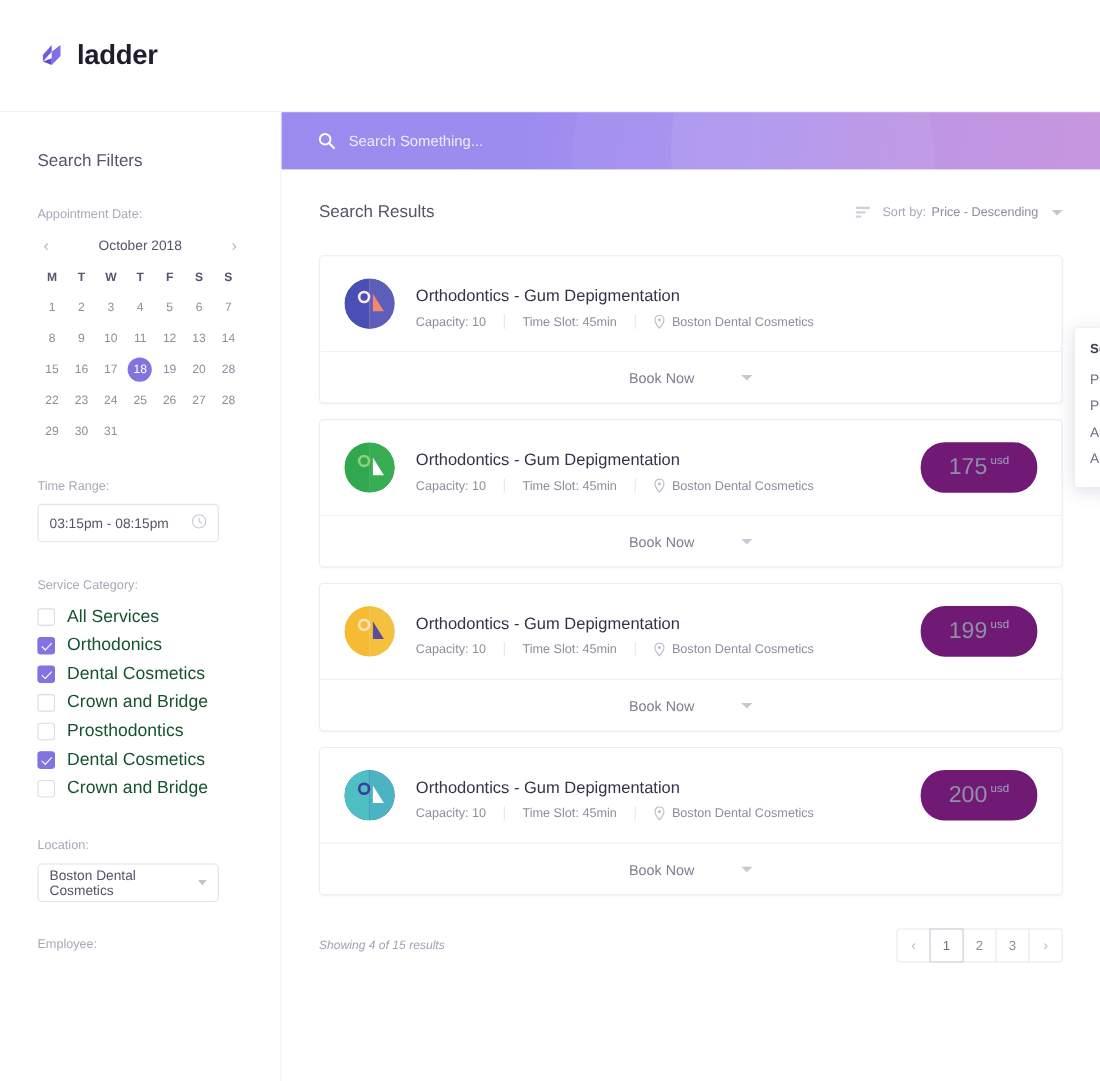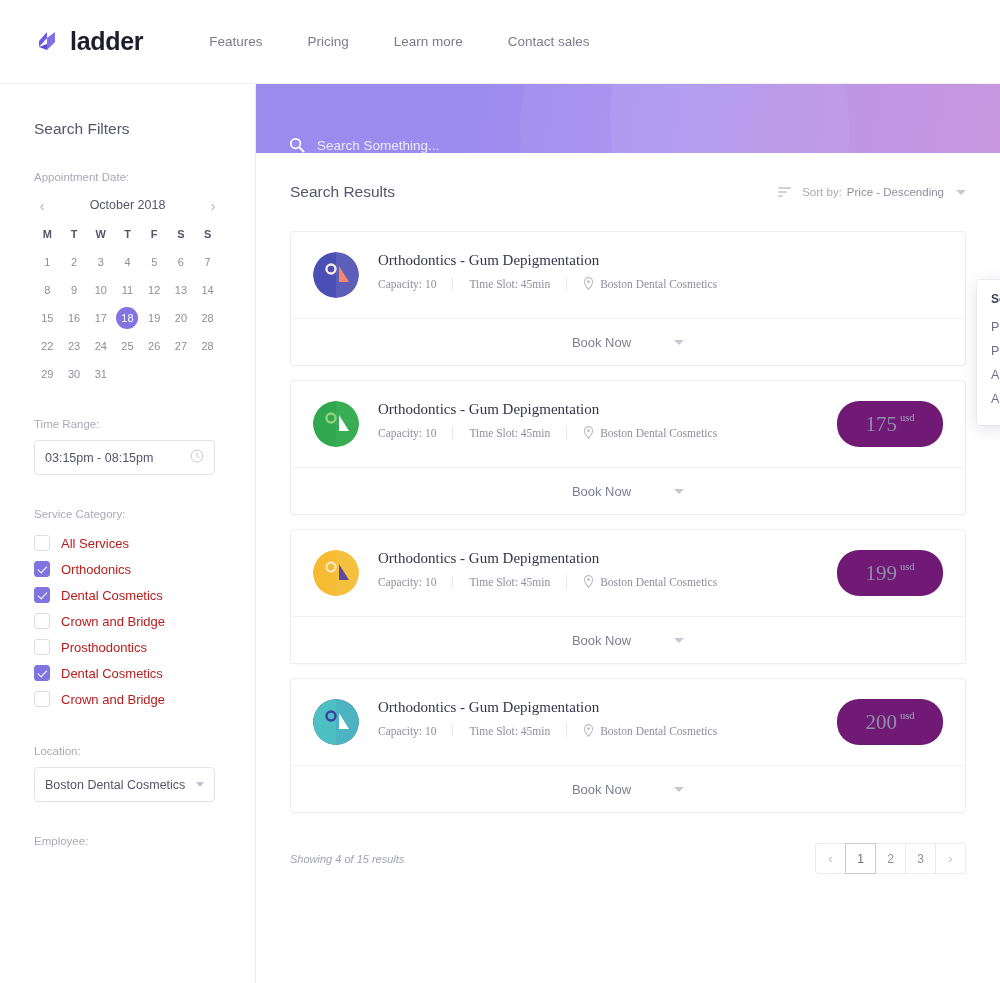--- a/index.html
+++ b/index.html
@@ -6,21 +6,21 @@
   html, body {
     width: 1000px; height: 983px;
     background: #ffffff;
     font-family: "Liberation Sans", sans-serif;
     color: #4a4a5a;
     overflow: hidden;
   }
 
   
   .navbar {
-    height: 84px; width: 1000px;
+    height: 102px; width: 1000px;
     display: flex; align-items: center;
     background: #ffffff;
     border-bottom: 1px solid #f0f0f4;
   }
   .brand { display: flex; align-items: center; margin-left: 35px; }
   .brand-mark { width: 26px; height: 26px; position: relative; margin-right: 9px; }
   .brand-name {
     font-size: 25px; font-weight: bold; color: #1d1d2c; letter-spacing: -0.3px;
   }
   .nav-links { display: flex; align-items: center; margin-left: 66px; }
@@ -60,21 +60,21 @@
     height: 22px; line-height: 22px; cursor: pointer;
   }
   .cal-day.sel {
     background: #8274e0; color: #ffffff;
     border-radius: 50%; width: 22px; margin: 0 auto;
   }
   .cal-day.blank { cursor: default; }
 
   
   .field {
-    height: 35px; width: 181px;
+    height: 35px; width: 165px;
     border: 1px solid #e2e2ea; border-radius: 4px;
     display: flex; align-items: center; padding: 0 10px;
     background: #ffffff; cursor: pointer;
   }
   .field-text { font-size: 12.5px; color: #55556a; flex: 1; }
   .field-ico { color: #c2c2cf; font-size: 13px; }
   .caret {
     width: 0; height: 0; border-left: 4.5px solid transparent;
     border-right: 4.5px solid transparent; border-top: 5px solid #c2c2cf;
   }
@@ -86,35 +86,35 @@
     border: 1px solid #dcdce6; background: #fff;
     margin-right: 11px; flex: 0 0 16px;
     display: flex; align-items: center; justify-content: center;
   }
   .cbox.on { background: #8274e0; border-color: #8274e0; }
   .cbox.on::after {
     content: ""; width: 4px; height: 8px; margin-top: -2px;
     border: solid #fff; border-width: 0 1.8px 1.8px 0;
     transform: rotate(43deg);
   }
-  .cblabel { font-size: 13px; color: #b91c1c; }
+  .cblabel { font-size: 16px; color: #14532d; }
 
   .emp-avatar {
     width: 21px; height: 21px; border-radius: 50%; margin-right: 9px;
     background: radial-gradient(circle at 48% 34%, #f0c9b0 0 36%, #6a4a3c 37% 66%, #c9a08a 67% 100%);
     flex: 0 0 21px; overflow: hidden;
   }
 
   
   .main { width: 744px; height: 899px; background: #ffffff; position: relative; }
 
   .searchbar {
-    height: 69px; width: 744px; position: relative; overflow: hidden;
+    height: 52px; width: 744px; position: relative; overflow: hidden;
     background: linear-gradient(100deg, #9b8bef 0%, #9d8cf0 30%, #a890ef 55%, #bb8ee2 80%, #c490dd 100%);
-    display: flex; align-items: flex-end;
+    display: flex; align-items: center;
   }
   .searchbar::before {
     content: ""; position: absolute; width: 430px; height: 430px; border-radius: 50%;
     right: -40px; top: -180px;
     background: rgba(255,255,255,0.07);
   }
   .searchbar::after {
     content: ""; position: absolute; width: 330px; height: 330px; border-radius: 50%;
     right: 150px; top: -120px;
     background: rgba(255,255,255,0.05);
@@ -162,21 +162,21 @@
   .sortmenu-item {
     font-size: 12.5px; color: #6e6e82; padding: 5px 14px; cursor: pointer;
   }
 
   
   .cards { padding: 0 34px; }
   .card {
     background: #ffffff; border: 1px solid #ececf2; border-radius: 4px;
     margin-bottom: 14px; box-shadow: 0 1px 2px rgba(80,80,130,0.035);
   }
-  .card-body { display: flex; align-items: flex-start; padding: 20px 22px; font-family: Liberation Serif, serif; }
+  .card-body { display: flex; align-items: flex-end; padding: 20px 22px; }
   .avatar { width: 46px; height: 46px; border-radius: 50%; flex: 0 0 46px; overflow: hidden; position: relative; }
   .card-info { margin-left: 19px; flex: 1; }
   .card-title { font-size: 15px; color: #33334a; margin-bottom: 8px; }
   .card-meta { display: flex; align-items: center; }
   .meta { font-size: 11.5px; color: #8e8e9e; display: flex; align-items: center; }
   .meta-sep { width: 1px; height: 13px; background: #e6e6ee; margin: 0 16px; }
   .pin { margin-right: 6px; color: #bdbdcb; display: flex; }
   .price-pill {
     background: #701a75; border-radius: 22px;
     width: 106px; height: 46px;
@@ -221,26 +221,20 @@
 <div class="navbar">
   <div class="brand">
     <span class="brand-mark">
       <svg width="26" height="26" viewBox="0 0 26 26">
         <path d="M4 12 L12 3 L12 9 L4 18 Z" fill="#6c5ce7"></path>
         <path d="M12 9 L20 3 L20 13 L12 21 Z" fill="#7f6fe8"></path>
         <path d="M4 18 L12 21 L12 15 Z" fill="#5a4bd4"></path>
       </svg>
     </span>
     <span class="brand-name">ladder</span>
-  </div>
-  <div class="nav-links">
-    <span class="nav-link">Features</span>
-    <span class="nav-link">Pricing</span>
-    <span class="nav-link">Learn more</span>
-    <span class="nav-link">Contact sales</span>
   </div>
 </div>
 
 <div class="shell">
 
   <div class="sidebar">
     <div class="sb-title">Search Filters</div>
 
     <div class="sb-label">Appointment Date:</div>
 

